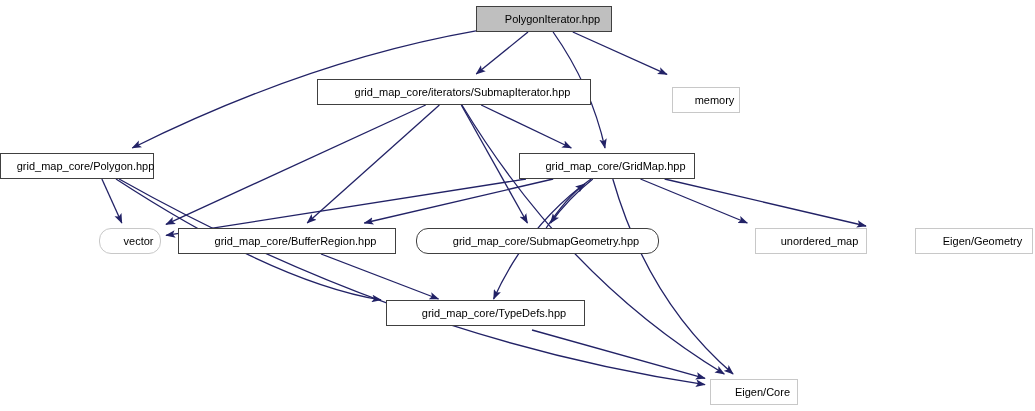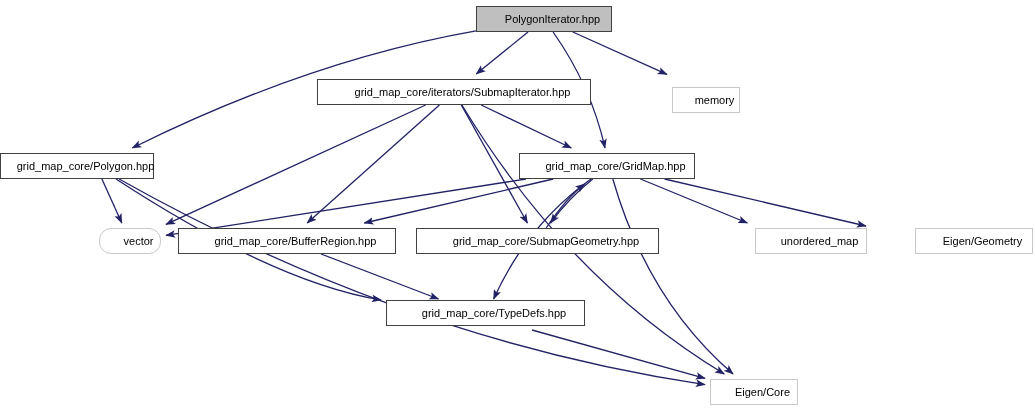--- a/index.html
+++ b/index.html
@@ -75,21 +75,21 @@
       </div>
       <div class="node proj" style="left: 519px; top: 153px; width: 176px; height: 26px;">
         <span class="lbl">grid_map_core/GridMap.hpp</span>
       </div>
       <div class="node sys" style="left: 99px; top: 228px; width: 62px; height: 26px; border-radius: 12px;">
         <span class="lbl">vector</span>
       </div>
       <div class="node proj" style="left: 178px; top: 228px; width: 218px; height: 26px;">
         <span class="lbl">grid_map_core/BufferRegion.hpp</span>
       </div>
-      <div class="node proj" style="left: 416px; top: 228px; width: 243px; height: 26px;">
+      <div class="node proj" style="left: 416px; top: 228px; width: 243px; height: 26px; border-radius: 12px;">
         <span class="lbl">grid_map_core/SubmapGeometry.hpp</span>
       </div>
       <div class="node sys" style="left: 735px; top: 228px; width: 112px; height: 26px; margin-left: 20px;">
         <span class="lbl">unordered_map</span>
       </div>
       <div class="node sys" style="left: 871px; top: 228px; width: 118px; height: 26px; margin-left: 44px;">
         <span class="lbl">Eigen/Geometry</span>
       </div>
       <div class="node proj" style="left: 386px; top: 300px; width: 199px; height: 26px;">
         <span class="lbl">grid_map_core/TypeDefs.hpp</span>

